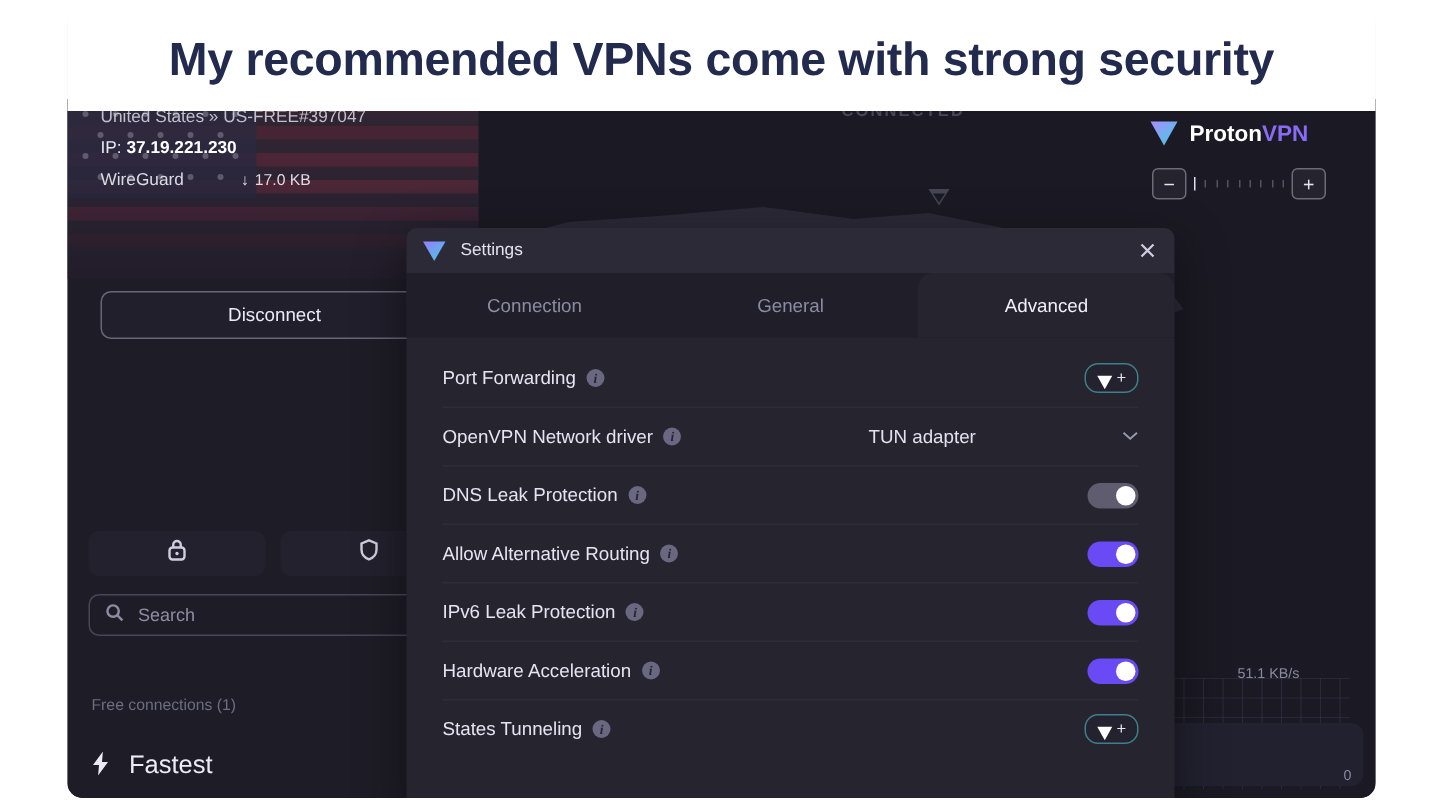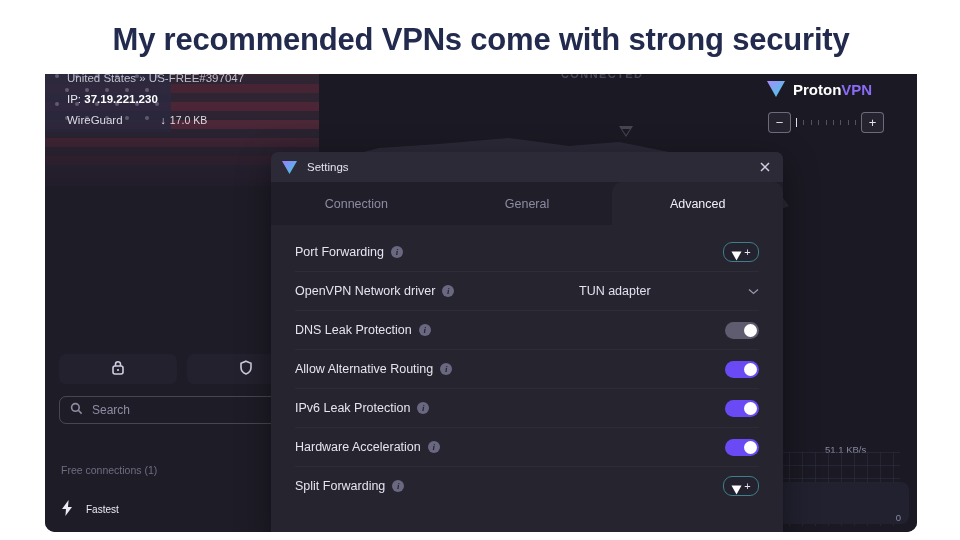--- a/index.html
+++ b/index.html
@@ -78,21 +78,21 @@
   .icon-btn svg{stroke:#cfcde0;fill:none;stroke-width:1.6;}
 
   .search-box{
     position:absolute;left:14px;top:330px;width:244px;height:28px;
     border:1px solid rgba(150,148,172,.35);border-radius:7px;
     display:flex;align-items:center;gap:9px;padding:0 10px;box-sizing:border-box;
     color:#8e8ca3;font-size:12px;
   }
   .search-box svg{stroke:#8e8ca3;fill:none;stroke-width:1.6;}
   .free-label{position:absolute;left:16px;top:398px;font-size:10.5px;color:#6e6c82;}
-  .fastest-row{position:absolute;left:16px;top:434px;display:flex;align-items:center;gap:12px;color:#eceaf4;font-size:10px;}
+  .fastest-row{position:absolute;left:16px;top:434px;display:flex;align-items:center;gap:12px;color:#eceaf4;font-size:17px;}
   .bolt{color:#eceaf4;font-size:14px;}
 
   
   .speed-panel{
     position:absolute;left:282px;top:416px;width:582px;height:42px;
     background:#222130;border-radius:8px;
   }
   .speed-row{position:absolute;left:34px;top:12px;display:flex;align-items:center;gap:12px;font-size:10.5px;color:#cbc9db;}
   .speed-label{color:#e2e0ec;font-weight:bold;}
   .arrow-up{color:#e0365c;font-size:11px;}
@@ -279,20 +279,21 @@
             <span>↓</span>
             <span>17.0 KB</span>
           </span>
         </div>
       </div>
     </div>
 
     <div class="connected-label">CONNECTED</div>
 
     <div class="btn-stack">
+      <div class="ghost-btn">Disconnect</div>
     </div>
 
 
     <div class="icon-row">
       <div class="icon-btn">
         <span>
           <svg width="16" height="17" viewBox="0 0 16 17">
               <rect x="3" y="7" width="10" height="8" rx="2"></rect>
               <path d="M5.5 7V5.2a2.5 2.5 0 0 1 5 0V7"></path>
               <circle cx="8" cy="11" r="1.1" fill="#cfcde0" stroke="none"></circle>
@@ -454,21 +455,21 @@
           </span>
           <span class="set-ctl">
             <span class="toggle">
                 <span class="knob"></span>
               </span>
           </span>
         </div>
 
         <div class="set-row">
           <span class="set-label">
-            <span>Split Forwarding</span>
+            <span>States Tunneling</span>
             <span class="info-i">i</span>
           </span>
           <span class="set-ctl">
             <span class="plus-badge">
               <span class="tri">
                 <svg width="11" height="10" viewBox="0 0 11 10">
                     <path d="M0.5 0.5h10L5.5 9.5Z" fill="#ffffff"></path>
                   </svg>
               </span>
               <span class="pl">+</span>

